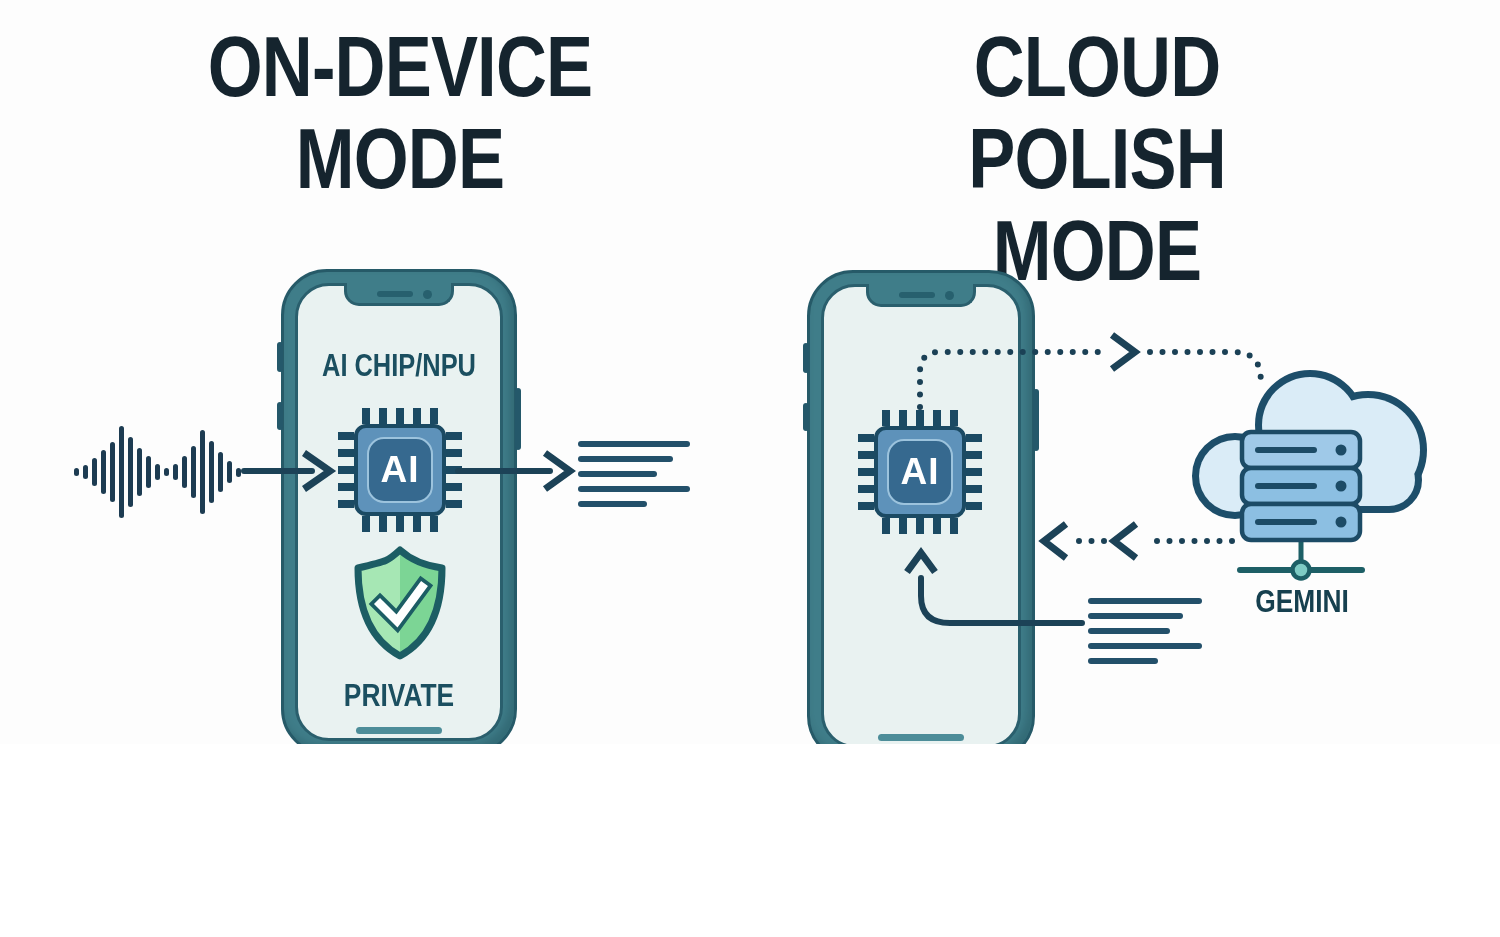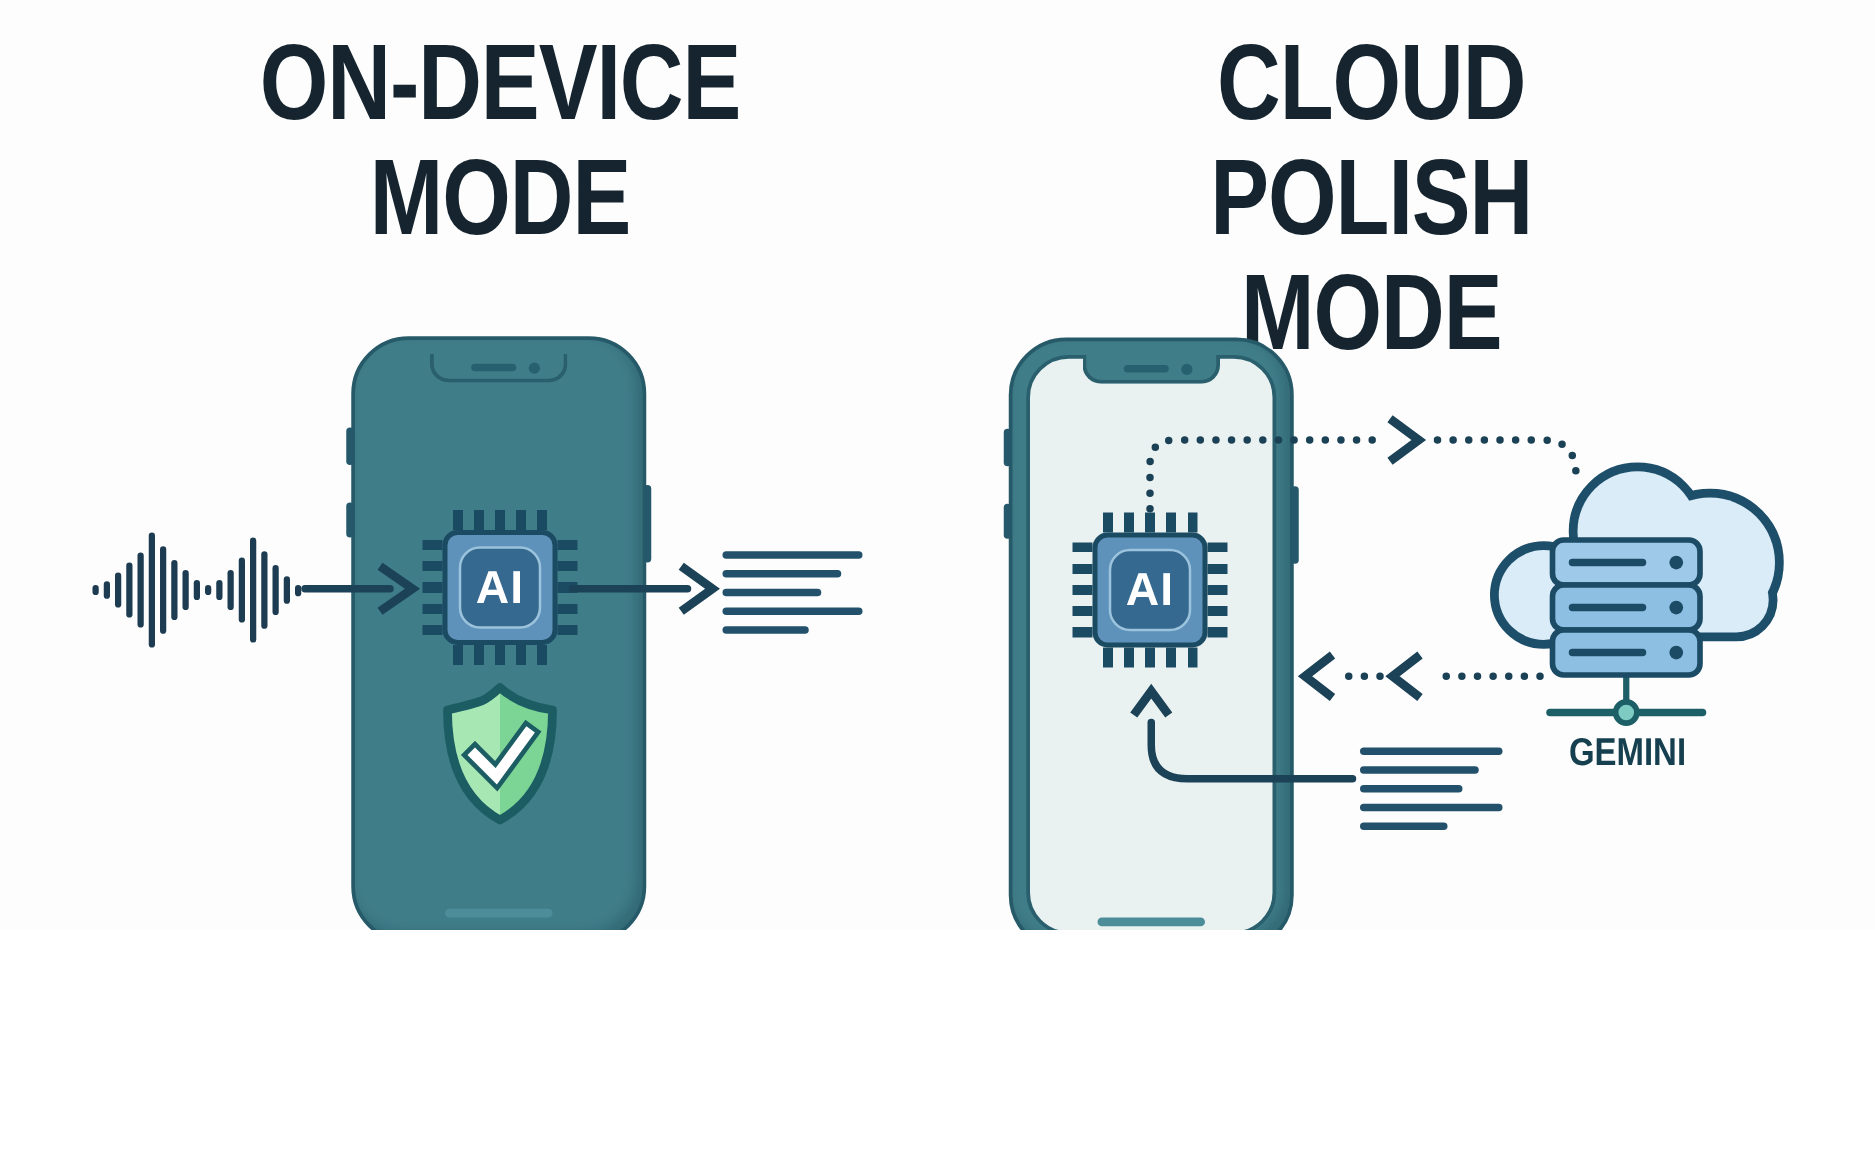--- a/index.html
+++ b/index.html
@@ -103,20 +103,24 @@
   <div class="title title-left">
     <div>ON-DEVICE</div>
     <div>MODE</div>
   </div>
   <div class="title title-right">
     <div>CLOUD POLISH</div>
     <div>MODE</div>
   </div>
 
   <div class="phone phone-left">
+    <div class="screen">
+      <div class="screen-label">AI CHIP/NPU</div>
+      <div class="private-label">PRIVATE</div>
+    </div>
     <div class="notch">
       <div class="speaker"></div>
       <div class="cam"></div>
     </div>
     <div class="side-btn vol1"></div>
     <div class="side-btn vol2"></div>
     <div class="side-btn pwr"></div>
     <div class="home"></div>
   </div>
 

